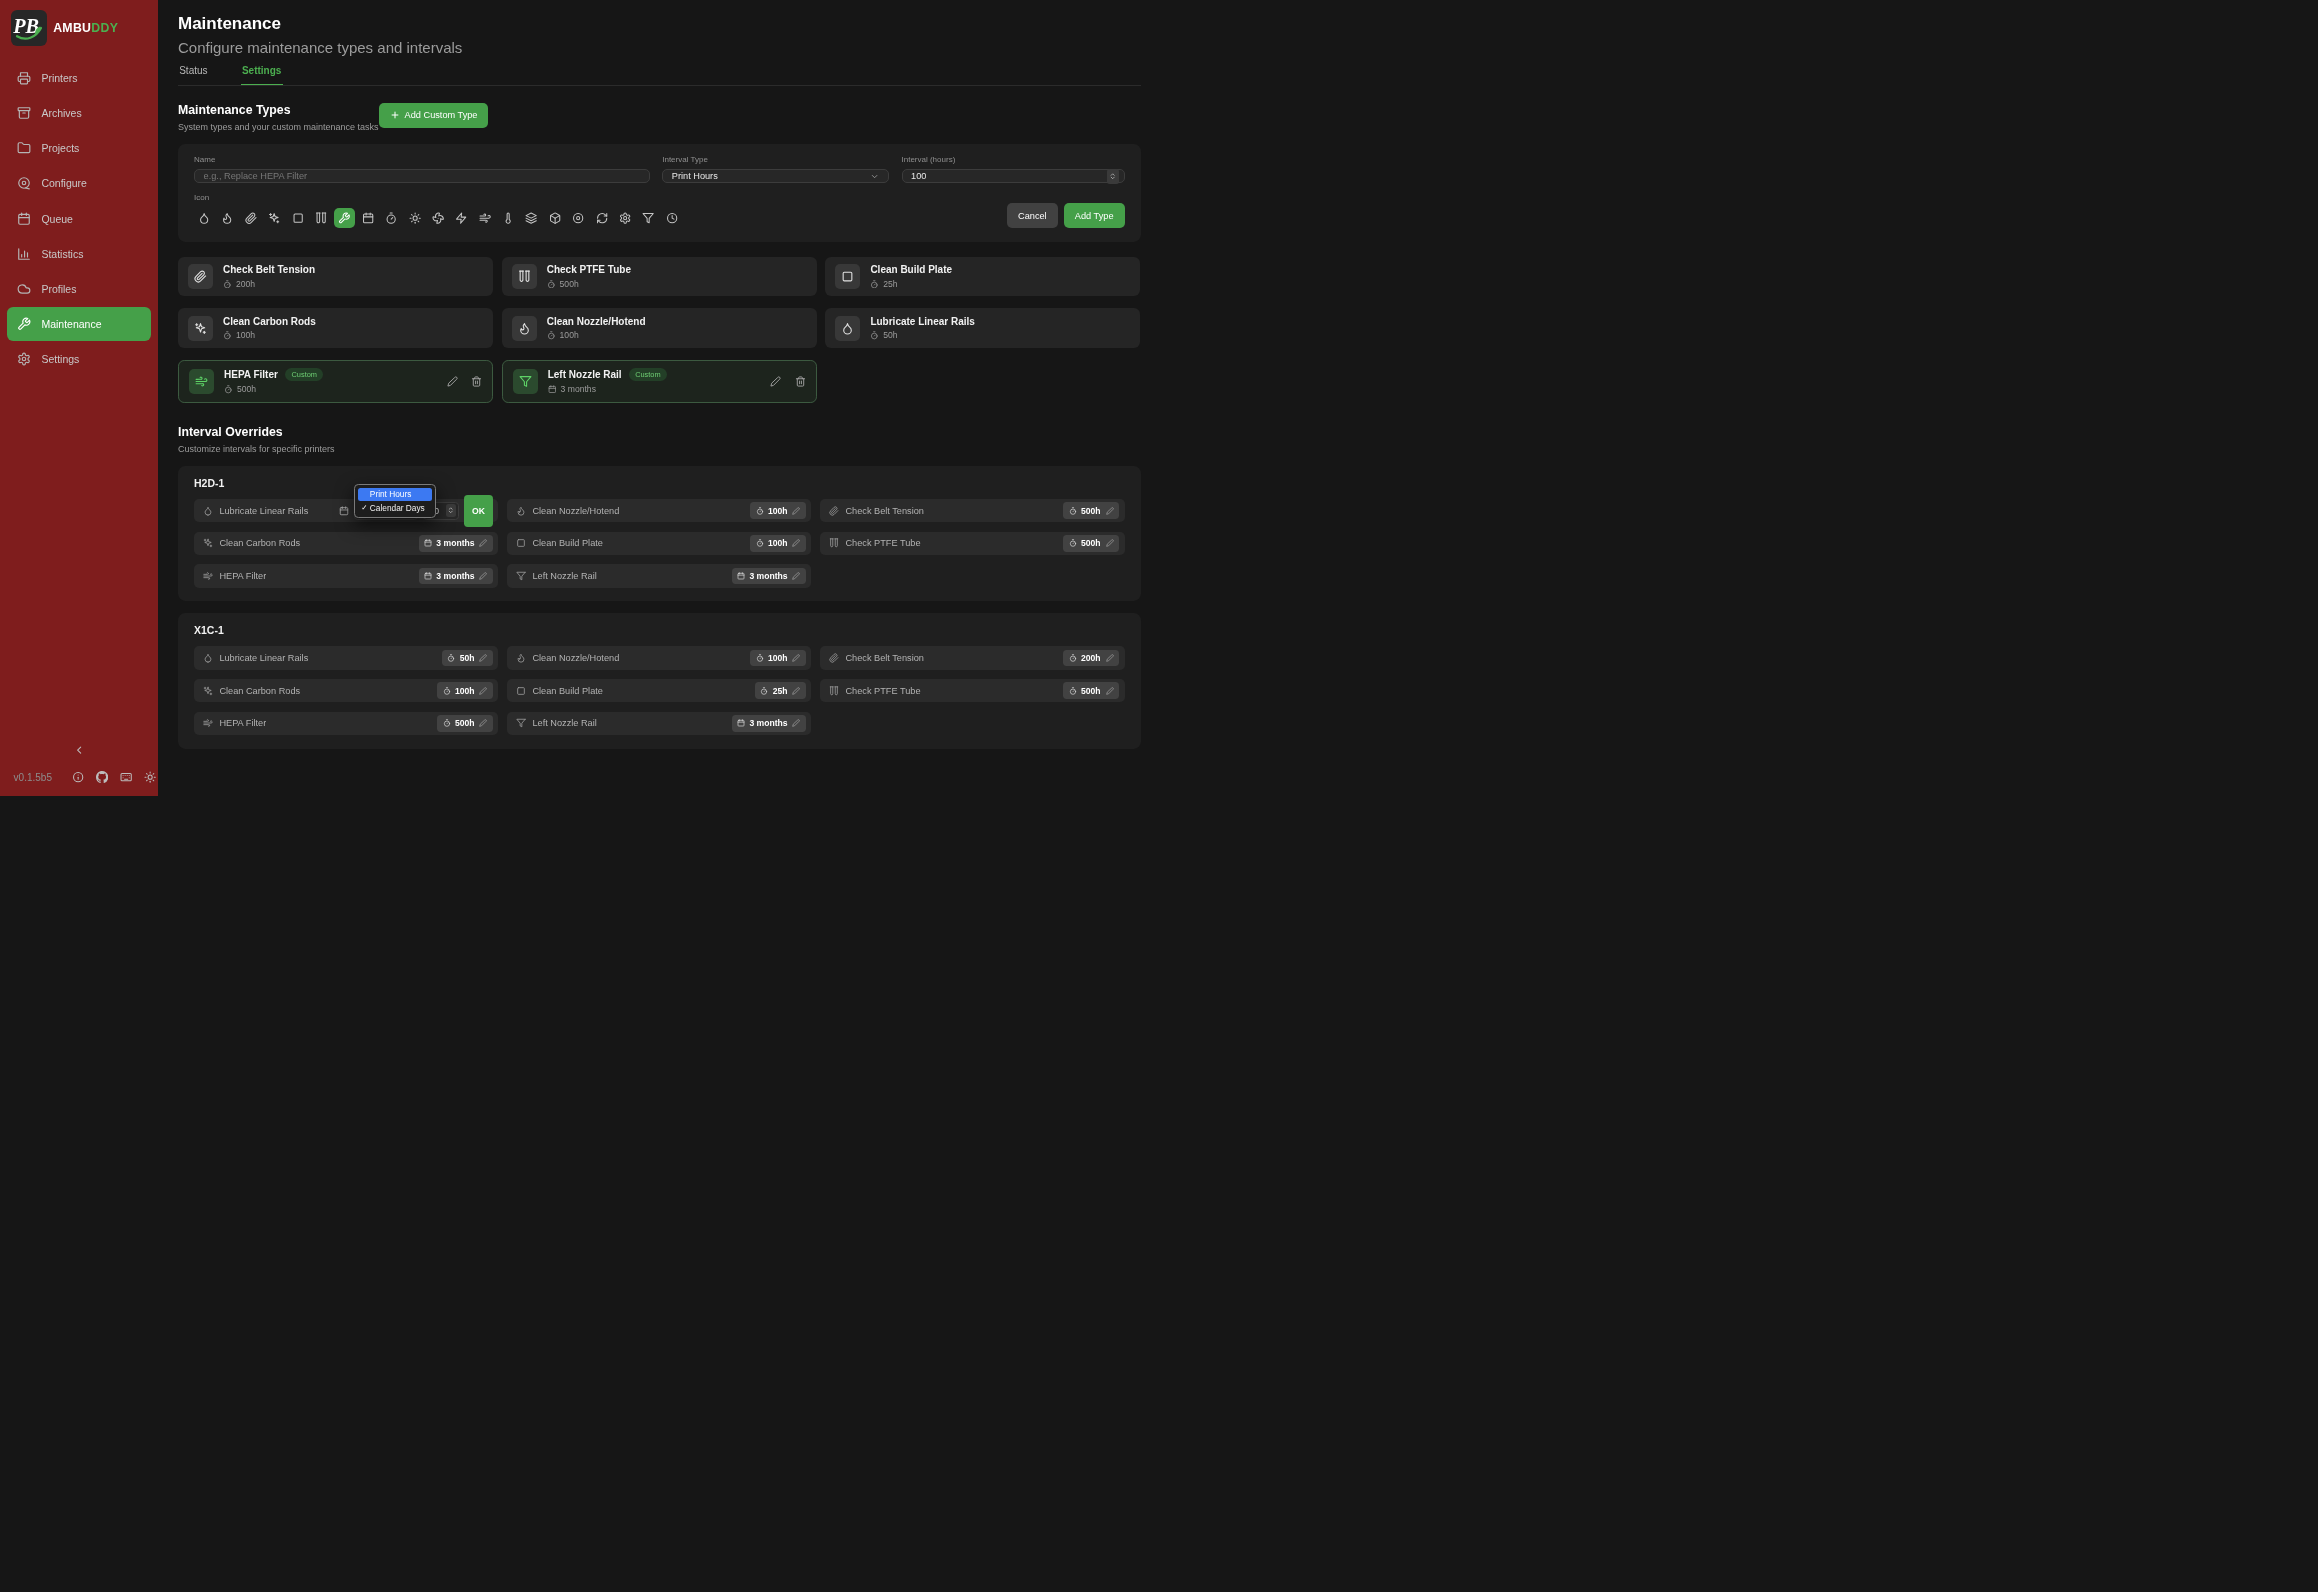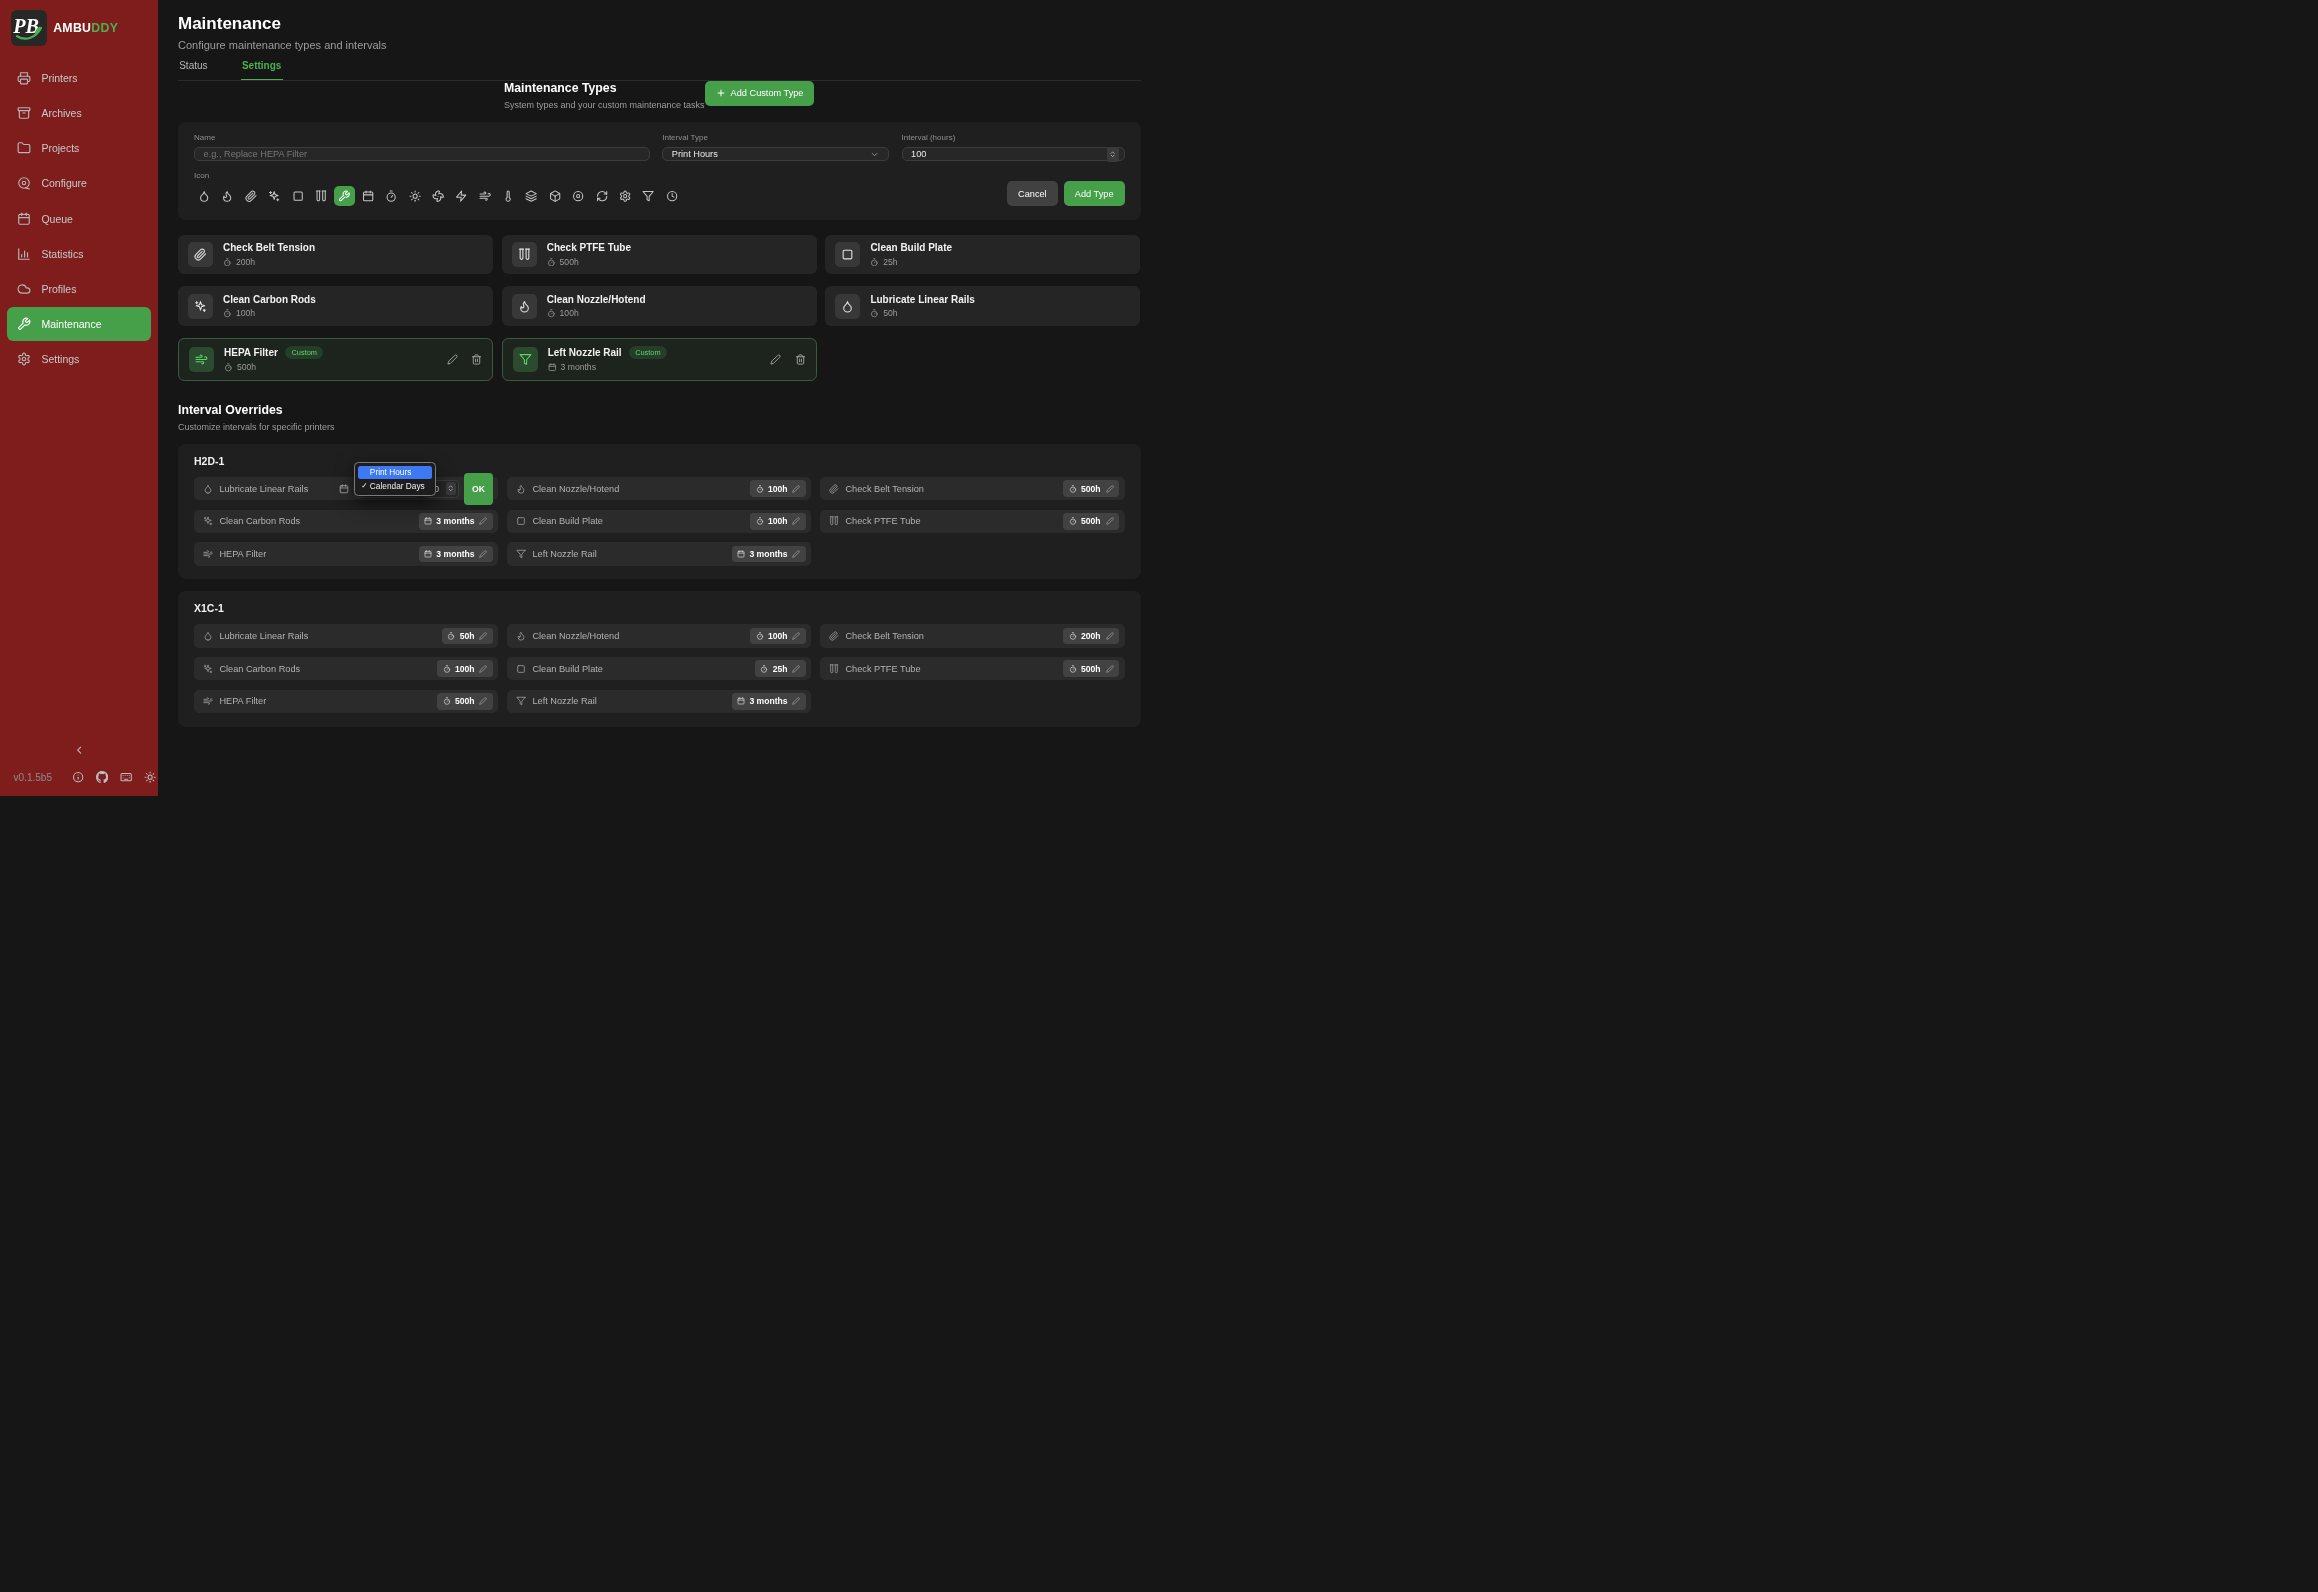--- a/index.html
+++ b/index.html
@@ -26,26 +26,26 @@
   .version{color:#8d8d8d;font-size:10px;margin-right:8px}
   .fbtn{background:none;border:none;color:#bdbdbd;cursor:pointer;padding:0;display:inline-flex}
   .fbtn .ic{width:12.3px;height:12.3px}
 
   .ic{display:inline-flex}
   .ic svg{width:100%;height:100%;display:block}
 
   
   .main{flex:1;height:100%;overflow:hidden;padding:13.6px 18.5px 0 20px;background:#161616}
   .page-title{font-size:17px;font-weight:bold;color:#fff}
-  .page-sub{font-size:11px;color:#9c9c9c;margin-top:5.5px}
+  .page-sub{font-size:15px;color:#9c9c9c;margin-top:5.5px}
   .tabs{display:flex;gap:32px;margin-top:9px;border-bottom:0.6px solid #2b2b2b}
   .tab{font-size:10px;color:#b8b8b8;padding:0 1.2px 8px;cursor:pointer}
   .tab.active{color:#4caf50;font-weight:bold;border-bottom:1.2px solid #4caf50;margin-bottom:-0.6px}
 
-  .sect-head{display:flex;justify-content:center;align-items:flex-start;}
+  .sect-head{display:flex;justify-content:flex-start;align-items:flex-start;margin-top:17px}
   .sect-head h2,.sect2 h2{font-size:12.3px;font-weight:bold;color:#fff}
   .sect-sub{font-size:9px;color:#9c9c9c;margin-top:5px}
   .btn{display:inline-flex;align-items:center;gap:5px;border:none;border-radius:5px;height:25px;padding:0 11px;font-size:9.2px;color:#fff;cursor:pointer;font-family:inherit}
   .btn.green{background:#45a049}
   .btn.gray{background:#414141}
   .btn .ic{width:10px;height:10px}
 
   
   .form-card{background:#1f1f1f;border-radius:7.4px;margin-top:12.3px;padding:11px 16px 13.6px}
   .form-row{display:flex;gap:12.3px}

